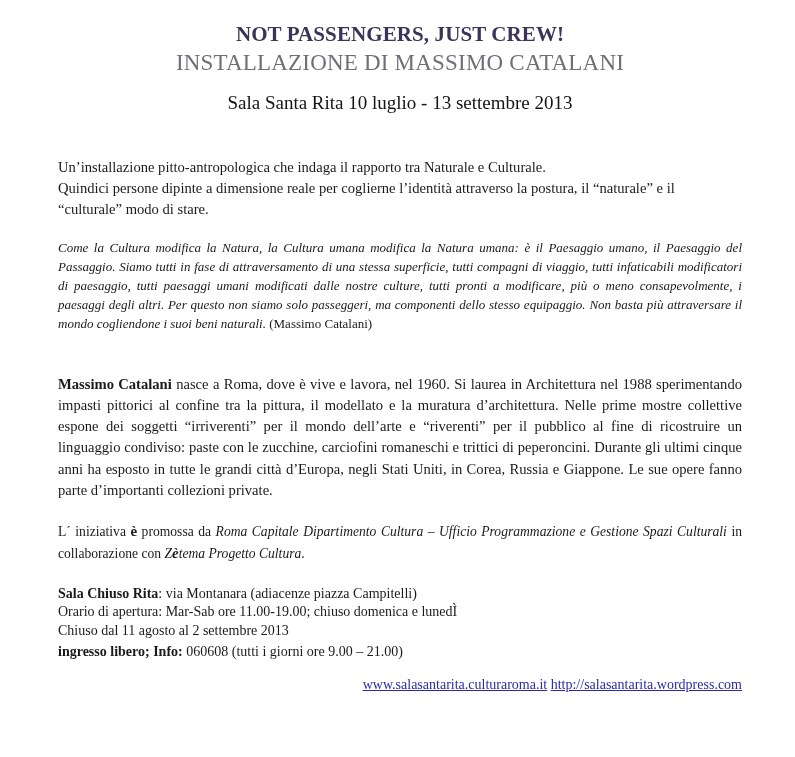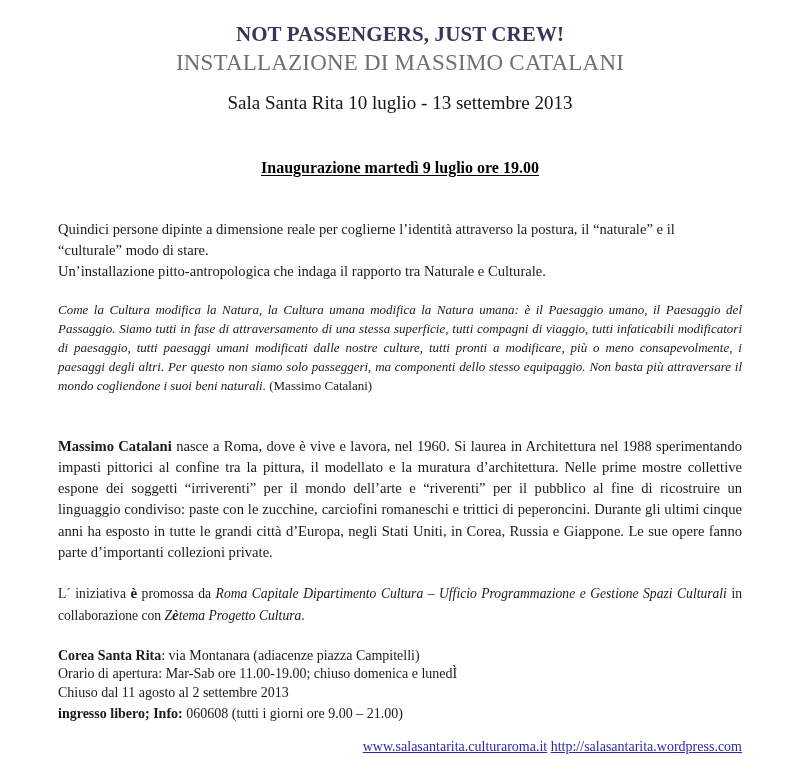--- a/index.html
+++ b/index.html
@@ -140,37 +140,34 @@
 </head>
 <body>
 
 <div class="page">
   <div class="content">
 
     <div class="title-1">NOT PASSENGERS, JUST CREW!</div>
     <div class="title-2">INSTALLAZIONE DI MASSIMO CATALANI</div>
     <div class="title-3">Sala Santa Rita 10 luglio - 13 settembre 2013</div>
 
-    <div class="inaugurazione">
-      <span>Inaugurazione martedì 9 luglio ore 19.00</span>
-    </div>
 
     <div class="body-block">
+      <span class="l">Un’installazione pitto-antropologica che indaga il rapporto tra Naturale e Culturale.</span>
       <span class="l">Quindici persone dipinte a dimensione reale per coglierne l’identità attraverso la postura, il “naturale” e il “culturale” modo di stare.</span>
-      <span class="l">Un’installazione pitto-antropologica che indaga il rapporto tra Naturale e Culturale.</span>
     </div>
 
     <p class="quote-block"><span>Come la Cultura modifica la Natura, la Cultura umana modifica la Natura umana: è il Paesaggio umano, il Paesaggio del Passaggio. Siamo tutti in fase di attraversamento di una stessa superficie, tutti compagni di viaggio, tutti infaticabili modificatori di paesaggio, tutti paesaggi umani modificati dalle nostre culture, tutti pronti a modificare, più o meno consapevolmente, i paesaggi degli altri. Per questo non siamo solo passeggeri, ma componenti dello stesso equipaggio. Non basta più attraversare il mondo cogliendone i suoi beni naturali.</span> <span class="attrib">(Massimo Catalani)</span></p>
 
     <p class="bio-block"><b>Massimo Catalani</b><span> nasce a Roma, dove è vive e lavora, nel 1960. Si laurea in Architettura nel 1988 sperimentando impasti pittorici al confine tra la pittura, il modellato e la muratura d’architettura. Nelle prime mostre collettive espone dei soggetti “irriverenti” per il mondo dell’arte e “riverenti” per il pubblico al fine di ricostruire un linguaggio condiviso: paste con le zucchine, carciofini romaneschi e trittici di peperoncini. Durante gli ultimi cinque anni ha esposto in tutte le grandi città d’Europa, negli Stati Uniti, in Corea, Russia e Giappone. Le sue opere fanno parte d’importanti collezioni private.</span></p>
 
     <p class="promo-block"><span>L´ iniziativa </span><span class="bold-accent">è</span><span> promossa da </span><i>Roma Capitale Dipartimento Cultura  –  Ufficio Programmazione e Gestione Spazi Culturali</i><span> in collaborazione con </span><i>Z</i><i class="bold-accent">è</i><i>tema Progetto Cultura</i><span>.</span></p>
 
     <div class="info-block">
-      <span class="l"><b>Corea Santa Rita</b><span>: via Montanara (adiacenze piazza Campitelli)</span></span>
+      <span class="l"><b>Sala Chiuso Rita</b><span>: via Montanara (adiacenze piazza Campitelli)</span></span>
       <span class="l">Orario di apertura: Mar-Sab ore 11.00-19.00; chiuso domenica e lunedÌ</span>
       <span class="l">Chiuso dal 11 agosto al 2 settembre 2013</span>
     </div>
 
     <div class="ingresso-line"><b>ingresso libero; Info:</b><span> 060608 (tutti i giorni ore 9.00  –  21.00)</span></div>
 
     <div class="links-line"><a class="weblink" href="#">www.salasantarita.culturaroma.it</a> <a class="weblink" href="#">http://salasantarita.wordpress.com</a></div>
 
   </div>
 </div>

